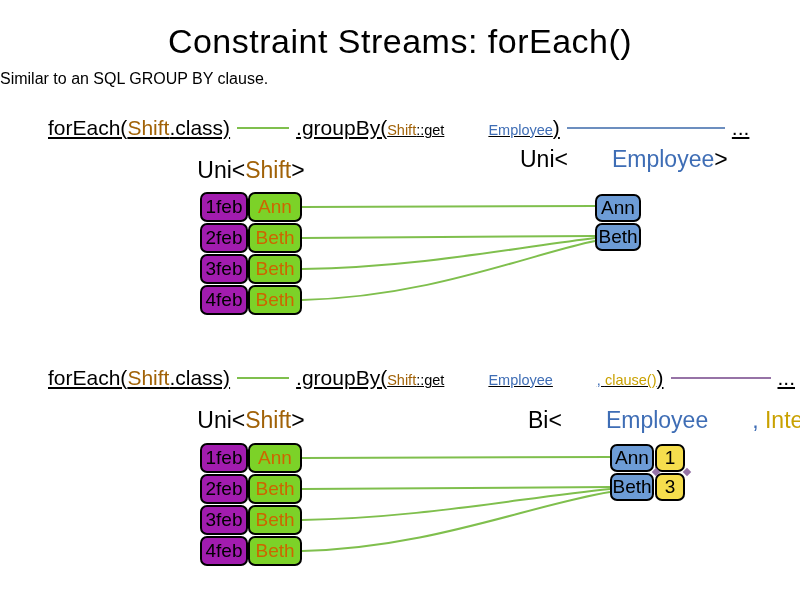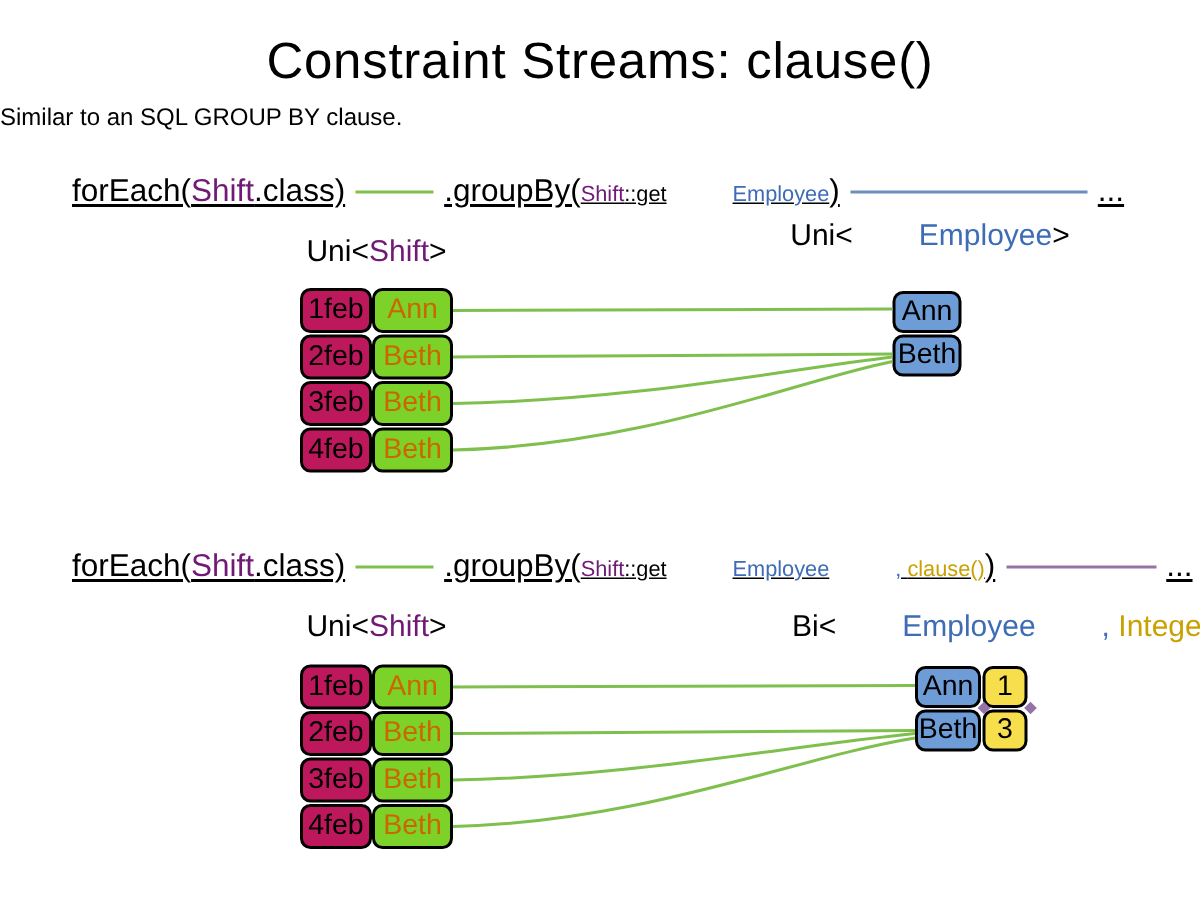--- a/index.html
+++ b/index.html
@@ -13,55 +13,55 @@
   }
   .subtitle{
     position:absolute;top:70px;left:0;width:800px;text-align:left;
     font-size:16px;
   }
   .code-line{
     position:absolute;left:48px;display:flex;align-items:baseline;
     white-space:pre;font-size:21px;text-decoration:underline;
   }
   .code-line .sm{font-size:14.5px;}
-  .t-green{color:#701a75;}
+  .t-green{color:#a16207;}
   .t-blue{color:#3E6DB5;margin-left:44px;}
   .t-gold{color:#C9A100;}
   .conn{align-self:center;height:0;border-top:2px solid;margin:0 7px;}
   .conn-green{border-color:#7FBF4D;width:52px;}
   .conn-blue{border-color:#6C8EBF;width:158px;}
   .conn-purple{border-color:#9673A6;width:100px;}
   .type-label{
-    position:absolute;text-align:center;font-size:20px;white-space:pre;
+    position:absolute;text-align:center;font-size:23px;white-space:pre;
   }
   .table{position:absolute;left:200px;}
   .trow{display:flex;margin-bottom:1px;}
   .box{
     border:2px solid #000;border-radius:7px;height:26px;line-height:26px;
     text-align:center;font-size:19px;box-sizing:content-box;
   }
-  .box-date{background:#be185d;width:44px;color:#000;}
+  .box-date{background:#a21caf;width:44px;color:#000;}
   .box-name{background:#7CD228;width:50px;color:#CC6600;}
   .gstack{position:absolute;}
   .grow{display:flex;margin-bottom:1px;}
   .box-blue{background:#6D9CD6;width:42px;height:24px;line-height:24px;}
   .box-blue2{background:#6D9CD6;width:40px;height:24px;line-height:24px;}
   .box-yellow{background:#F6DE4D;width:26px;height:24px;line-height:24px;margin-left:1px;}
   .links{position:absolute;top:0;left:0;pointer-events:none;}
   .diamond{
     position:absolute;width:6px;height:6px;background:#9673A6;
     transform:rotate(45deg);
   }
 </style>
 </head>
 <body>
 
 <div class="slide">
 
-  <div class="title">Constraint Streams: clause()</div>
+  <div class="title">Constraint Streams: forEach()</div>
   <div class="subtitle">Similar to an SQL GROUP BY clause.</div>
 
   <div class="code-line" style="top:116px;">
     <span>forEach(</span><span class="t-green">Shift</span><span>.class)</span>
     <span class="conn conn-green"></span>
     <span>.groupBy(</span><span class="sm t-green">Shift</span><span class="sm">::get</span><span class="sm t-blue">Employee</span><span>)</span>
     <span class="conn conn-blue"></span>
     <span>...</span>
   </div>
 

